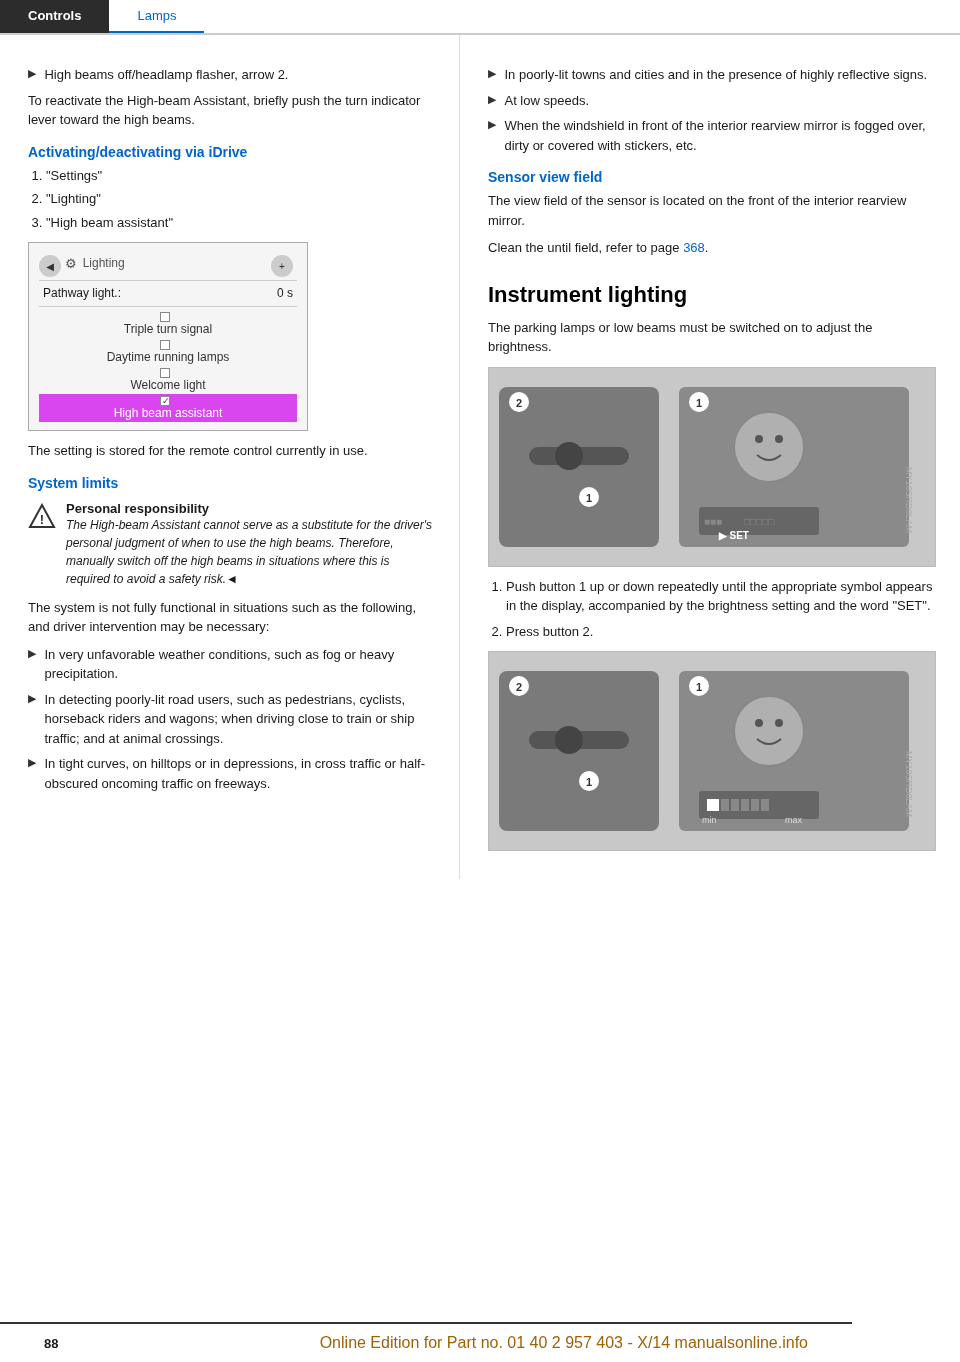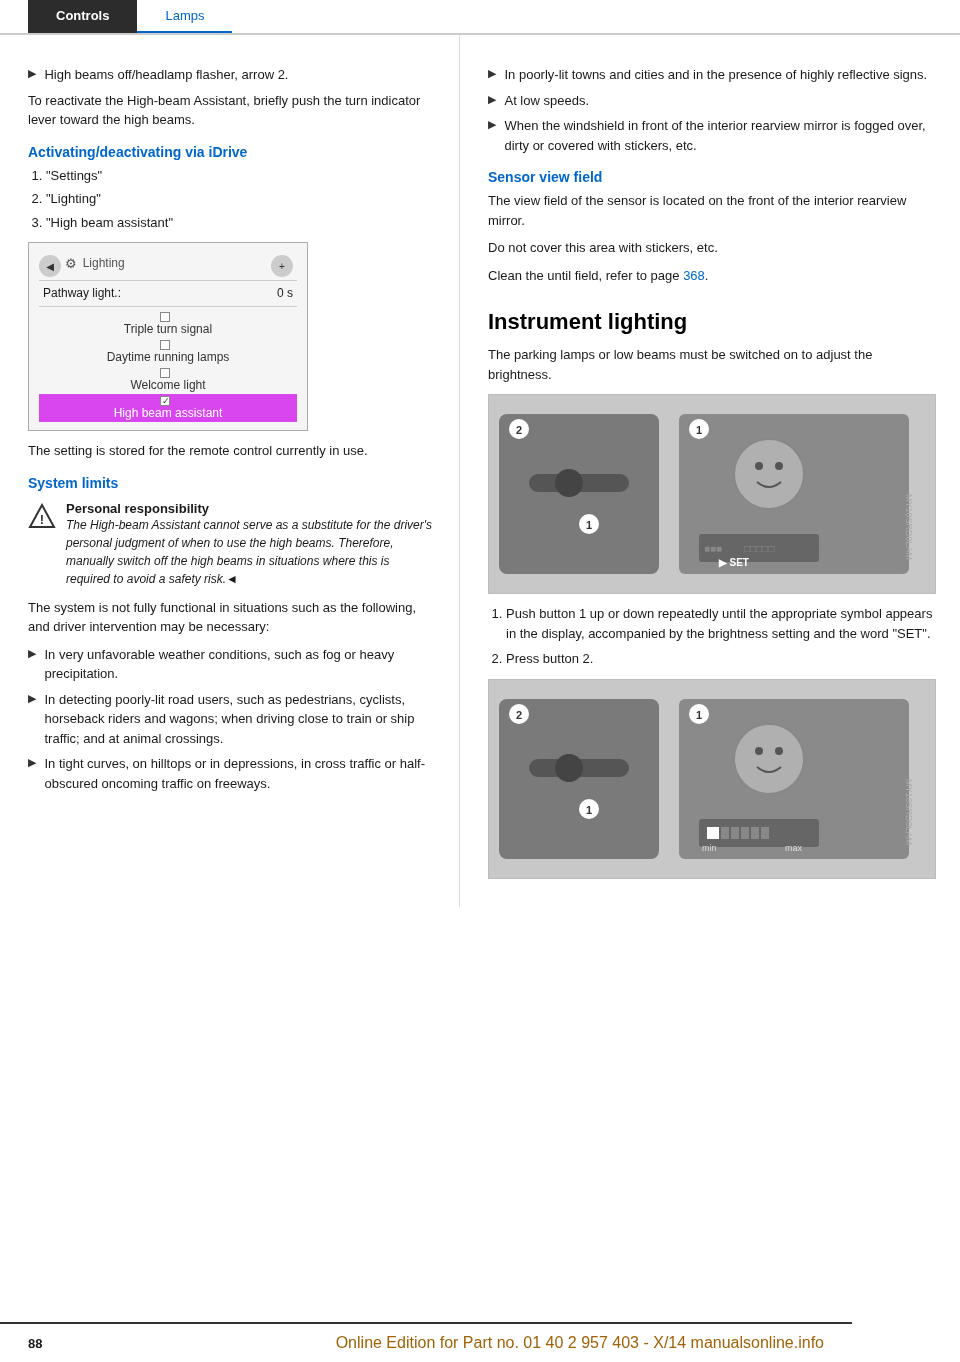--- a/index.html
+++ b/index.html
@@ -10,21 +10,20 @@
       background: #fff;
       width: 960px;
       min-height: 1362px;
     }
 
     
     .header {
       display: flex;
       border-bottom: 2px solid #ccc;
       margin-bottom: 0;
-      padding-left: 28px;
     }
     .header-controls {
       background: #2c2c2c;
       color: #fff;
       padding: 8px 28px;
       font-size: 13px;
       font-weight: bold;
     }
     .header-lamps {
       background: #fff;
@@ -217,21 +216,21 @@
       justify-content: center;
       position: relative;
       overflow: hidden;
     }
 
     
     .footer {
       display: flex;
       justify-content: space-between;
       align-items: center;
-      padding: 10px 28px;
+      padding: 10px 44px;
       border-top: 2px solid #333;
       margin-top: auto;
       position: fixed;
       bottom: 0;
       width: 852px;
       background: #fff;
     }
     .footer-page {
       font-size: 13px;
       font-weight: bold;
@@ -357,21 +356,20 @@
           <span class="bullet-text">At low speeds.</span>
         </div>
         <div class="bullet-item">
           <span class="bullet-arrow">▶</span>
           <span class="bullet-text">When the windshield in front of the interior rearview mirror is fogged over, dirty or covered with stickers, etc.</span>
         </div>
       </div>
 
       <div class="section-heading">Sensor view field</div>
       <p>The view field of the sensor is located on the front of the interior rearview mirror.</p>
-      <p>Do not cover this area with stickers, etc.</p>
       <p>
         <span>Clean the until field, refer to page </span><span class="link-blue">368</span><span>.</span>
       </p>
 
       <div class="main-heading">Instrument lighting</div>
 
       <p>The parking lamps or low beams must be switched on to adjust the brightness.</p>
 
       <div class="diagram-box" style="height:200px;">
         <svg width="100%" height="200" xmlns="http://www.w3.org/2000/svg">

